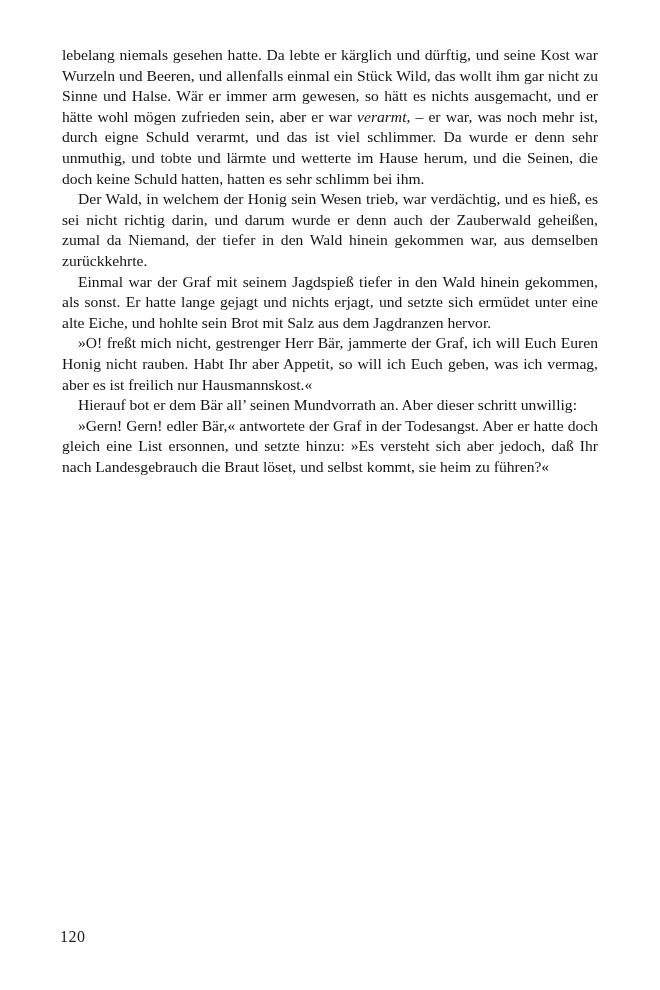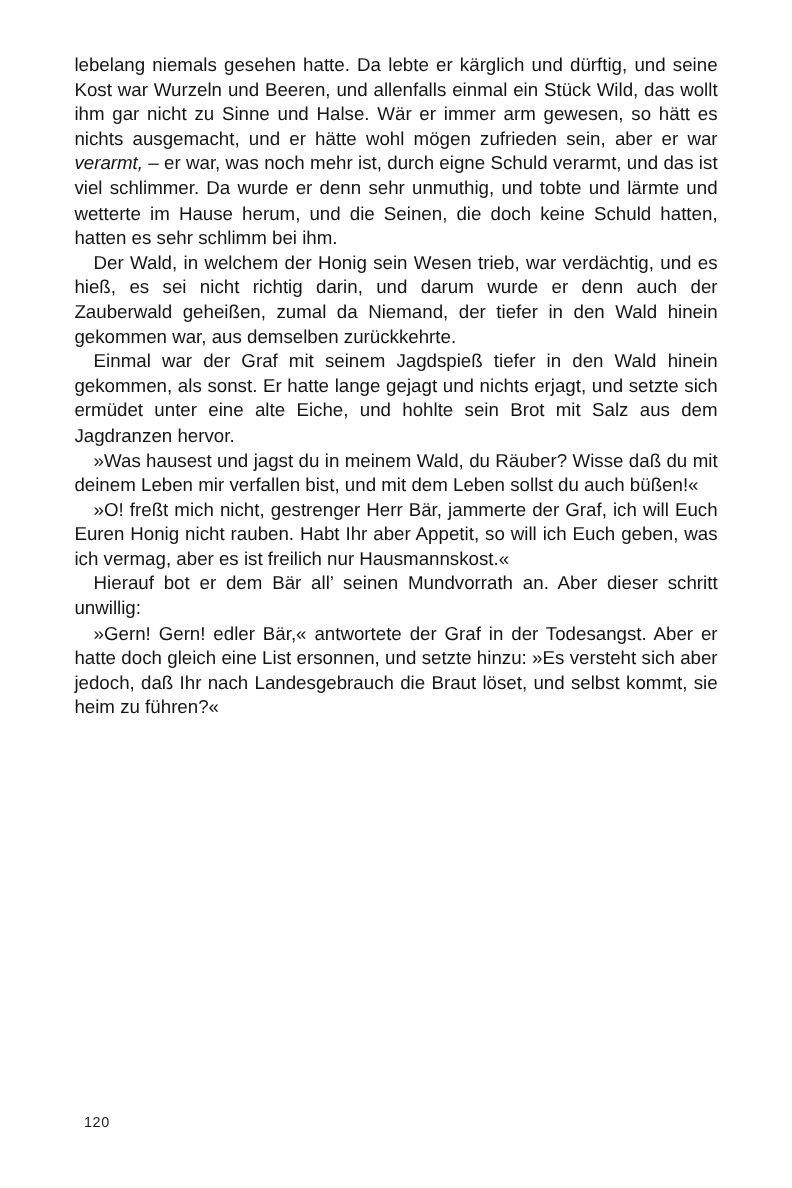--- a/index.html
+++ b/index.html
@@ -5,21 +5,21 @@
   html, body {
     margin: 0;
     padding: 0;
     background: #ffffff;
   }
   .page {
     position: relative;
     width: 660px;
     height: 990px;
     background: #ffffff;
-    font-family: Liberation Sans, sans-serif;
+    font-family: Liberation Serif, serif;
     color: #141414;
     overflow: hidden;
   }
   .text-block {
     position: absolute;
     left: 62px;
     top: 45px;
     width: 536px;
     font-size: 15.6px;
     line-height: 20.6px;
@@ -31,34 +31,33 @@
     padding: 0;
   }
   .text-block p.indent {
     text-indent: 16px;
   }
   .italic {
     font-style: italic;
   }
   .page-number {
     position: absolute;
-    left: 70px;
+    left: 60px;
     top: 928px;
-    font-size: 12px;
+    font-size: 16px;
     letter-spacing: 0.5px;
     color: #1c1c1c;
   }
 </style>
 </head>
 <body>
 
 <div class="page">
   <div class="text-block">
       <p><span>lebelang niemals gesehen hatte. Da lebte er kärglich und dürftig, und seine Kost war Wurzeln und Beeren, und allenfalls einmal ein Stück Wild, das wollt ihm gar nicht zu Sinne und Halse. Wär er immer arm gewesen, so hätt es nichts ausgemacht, und er hätte wohl mögen zufrieden sein, aber er war </span><span class="italic">verarmt,</span><span> – er war, was noch mehr ist, durch eigne Schuld verarmt, und das ist viel schlimmer. Da wurde er denn sehr unmuthig, und tobte und lärmte und wetterte im Hause herum, und die Seinen, die doch keine Schuld hatten, hatten es sehr schlimm bei ihm.</span></p>
       <p class="indent"><span>Der Wald, in welchem der Honig sein Wesen trieb, war verdächtig, und es hieß, es sei nicht richtig darin, und darum wurde er denn auch der Zauberwald geheißen, zumal da Niemand, der tiefer in den Wald hinein gekommen war, aus demselben zurückkehrte.</span></p>
       <p class="indent"><span>Einmal war der Graf mit seinem Jagdspieß tiefer in den Wald hinein gekommen, als sonst. Er hatte lange gejagt und nichts erjagt, und setzte sich ermüdet unter eine alte Eiche, und hohlte sein Brot mit Salz aus dem Jagdranzen hervor.</span></p>
-      <p class="indent"><span>»Was hausest und jagst du in meinem Wald, du Räuber? Wisse daß du mit deinem Leben mir verfallen bist, und mit dem Leben sollst du auch büßen!«</span></p>
       <p class="indent"><span>»O! freßt mich nicht, gestrenger Herr Bär, jammerte der Graf, ich will Euch Euren Honig nicht rauben. Habt Ihr aber Appetit, so will ich Euch geben, was ich vermag, aber es ist freilich nur Hausmannskost.«</span></p>
       <p class="indent"><span>Hierauf bot er dem Bär all’ seinen Mundvorrath an. Aber dieser schritt unwillig:</span></p>
       <p class="indent"><span>»Gern! Gern! edler Bär,« antwortete der Graf in der Todesangst. Aber er hatte doch gleich eine List ersonnen, und setzte hinzu: »Es versteht sich aber jedoch, daß Ihr nach Landesgebrauch die Braut löset, und selbst kommt, sie heim zu führen?«</span></p>
     </div>
   <div class="page-number">120</div>
 </div>
 
 </body></html>

